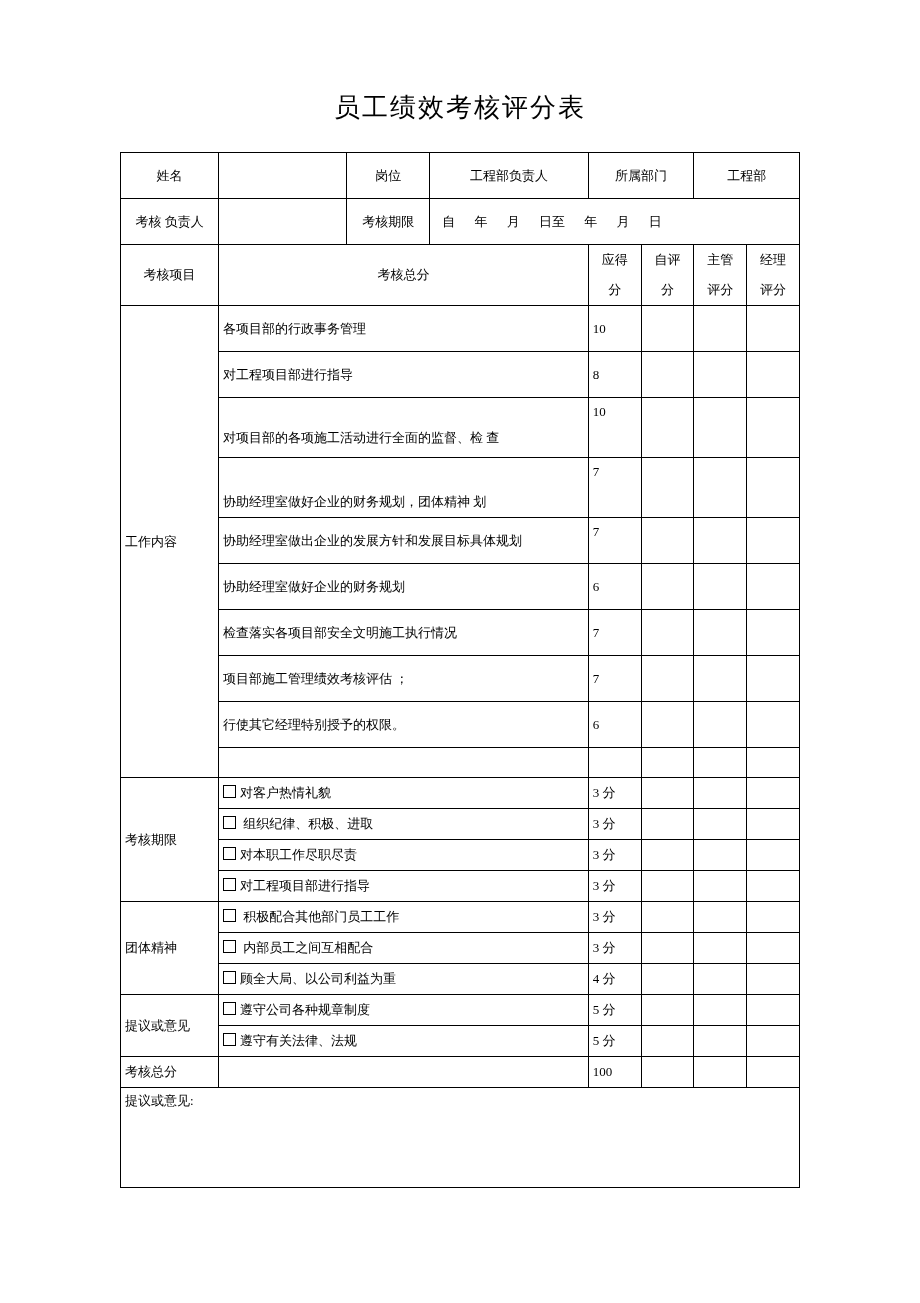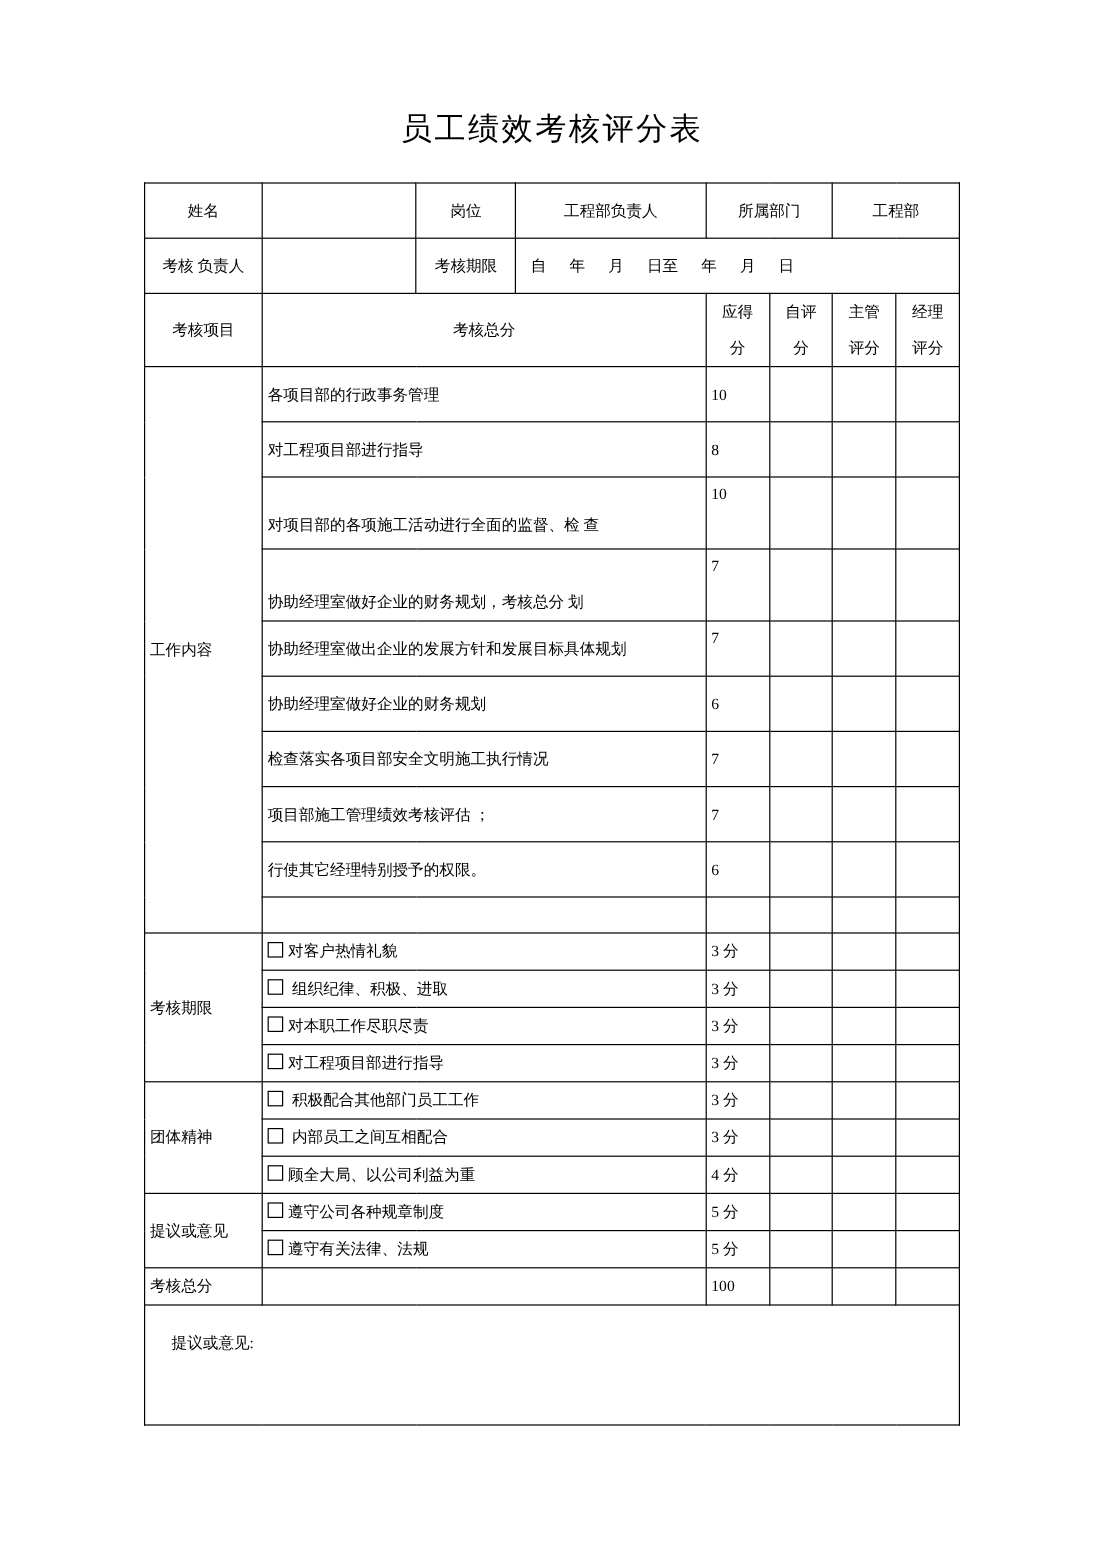--- a/index.html
+++ b/index.html
@@ -29,21 +29,21 @@
     td {
       border: 1px solid #000;
       padding: 6px 4px;
       vertical-align: middle;
       font-size: 13px;
     }
     .center { text-align: center; }
     .tall { height: 46px; }
     .short { height: 24px; margin-top: 35px; }
     .date-cell span { margin: 0 8px; }
-    .suggestion { height: 100px; vertical-align: top; padding: 22px; }
+    .suggestion { height: 100px; vertical-align: top; padding: 4px; }
     .checkbox::before {
       content: "";
       display: inline-block;
       width: 11px;
       height: 11px;
       border: 1px solid #000;
       margin-right: 4px;
       vertical-align: -1px;
     }
   </style>
@@ -110,21 +110,21 @@
         <td colspan="2"></td>
   </tr>
   <tr>
     <td colspan="4" style="height:60px;vertical-align:bottom;padding-bottom:10px">对项目部的各项施工活动进行全面的监督、检 查</td>
     <td style="vertical-align:top">10</td>
     <td></td>
         <td></td>
         <td colspan="2"></td>
   </tr>
   <tr>
-    <td colspan="4" style="height:60px;vertical-align:bottom;padding-bottom:6px">协助经理室做好企业的财务规划，考核总分 划</td>
+    <td colspan="4" style="height:60px;vertical-align:bottom;padding-bottom:6px">协助经理室做好企业的财务规划，团体精神 划</td>
     <td style="vertical-align:top">7</td>
     <td></td>
         <td></td>
         <td colspan="2"></td>
   </tr>
   <tr>
     <td colspan="4" class="tall">协助经理室做出企业的发展方针和发展目标具体规划</td>
     <td style="vertical-align:top">7</td>
     <td></td>
         <td></td>

